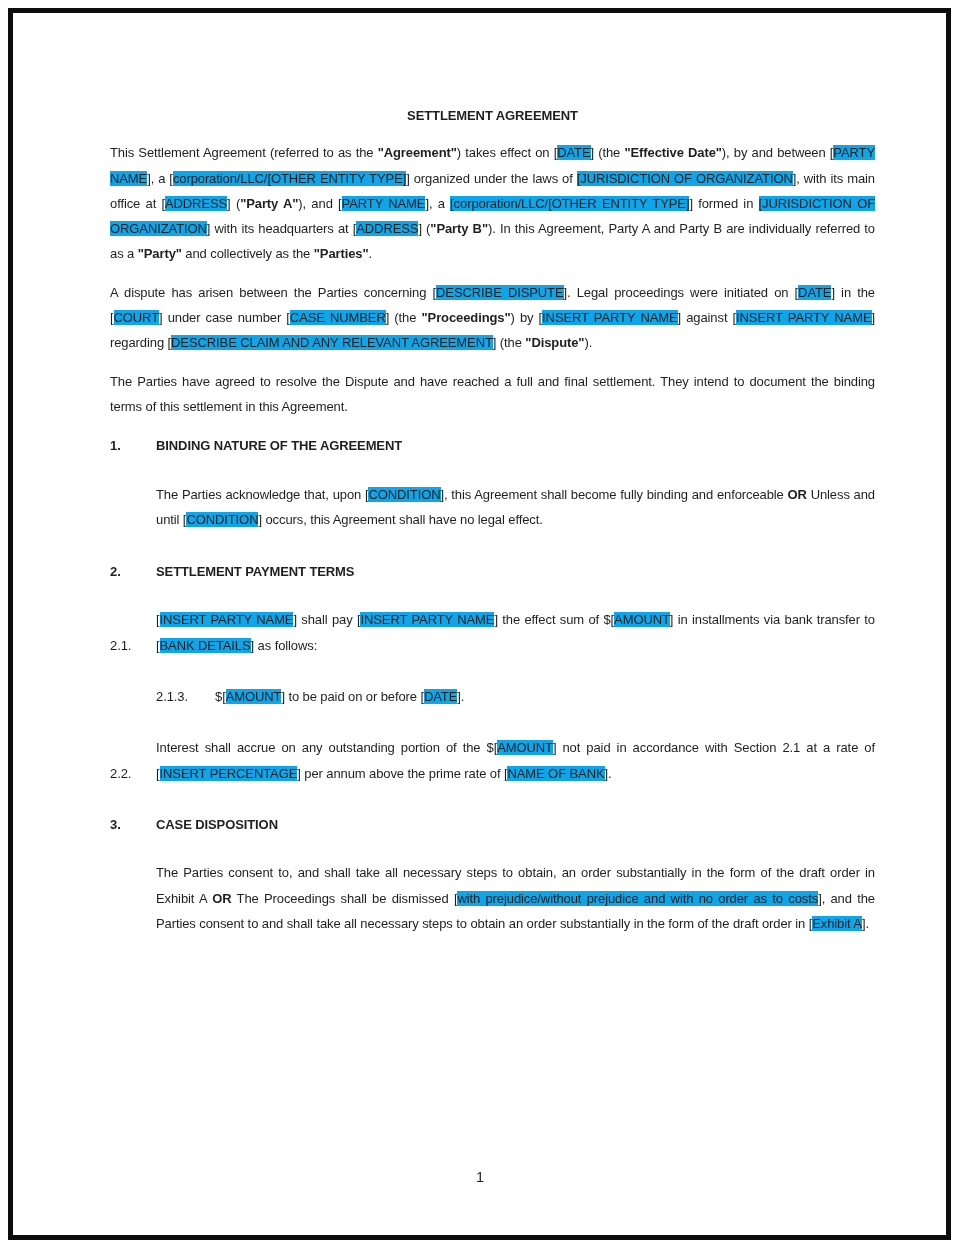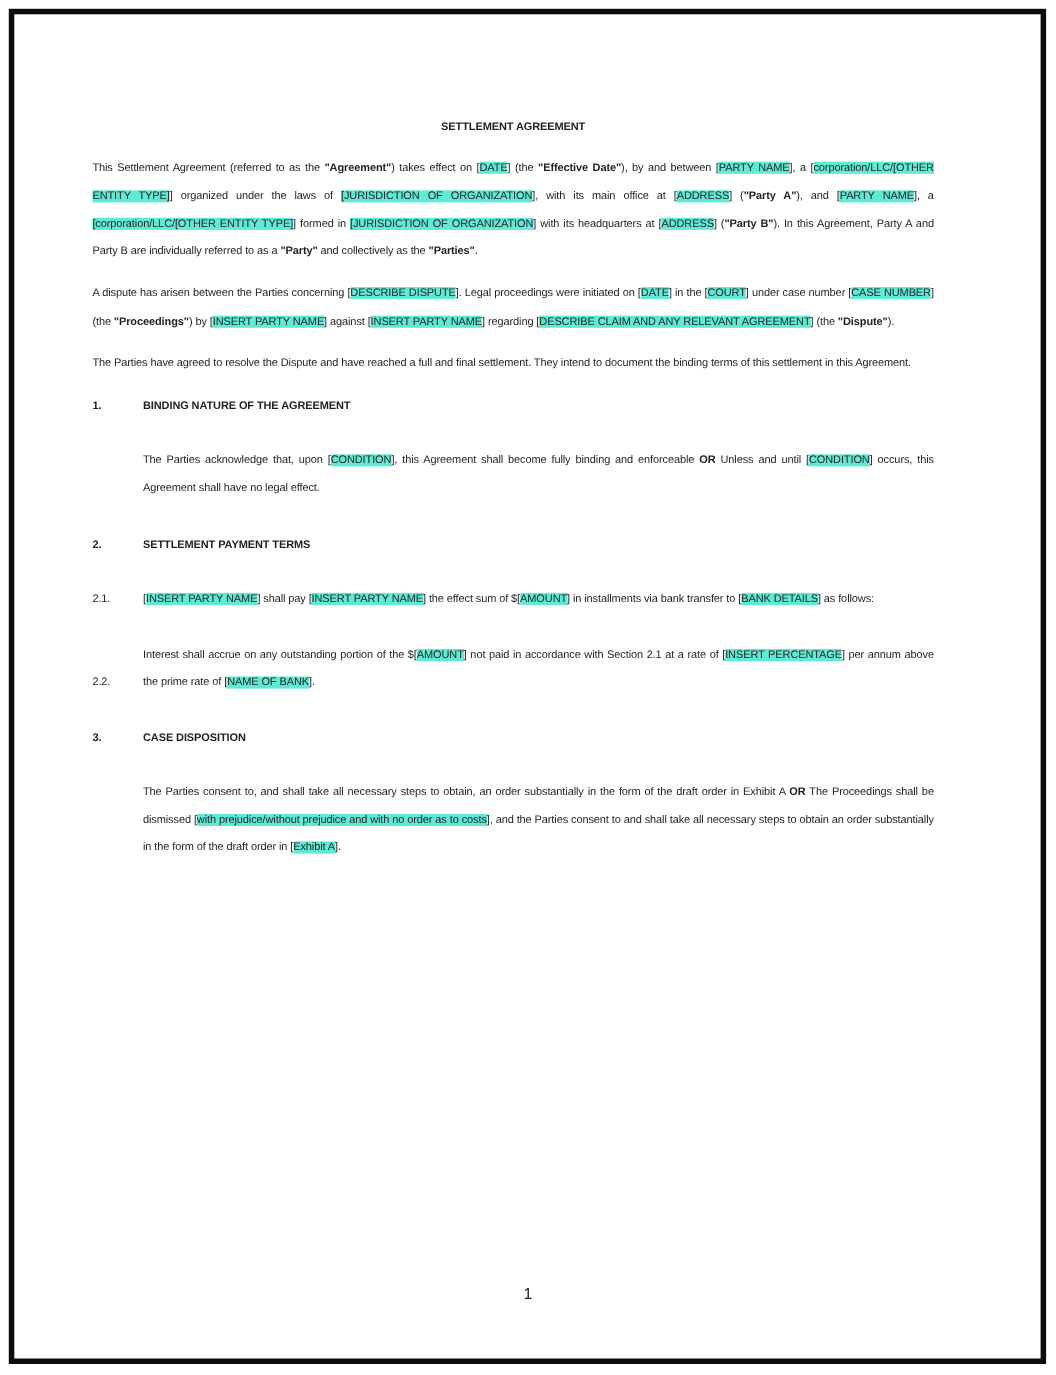--- a/index.html
+++ b/index.html
@@ -12,22 +12,22 @@
     overflow: hidden;
   }
   .page-border {
     position: absolute;
     left: 8px; top: 8px; right: 9px; bottom: 10px;
     border: 5px solid #0d0d0d;
     pointer-events: none;
   }
   .content {
     position: absolute;
-    left: 84px; top: 103px; width: 765px;
-    font-size: 10px;
+    left: 110px; top: 103px; width: 765px;
+    font-size: 13px;
     line-height: 25.3px;
     letter-spacing: -0.1px;
     text-align: justify;
   }
   .doc-title {
     text-align: center;
     font-weight: bold;
     margin: 0 0 12px 0;
   }
   .blk { margin: 0 0 13px 0; }
@@ -38,21 +38,21 @@
     text-align: left;
   }
   .blk.h .num { width: 46px; flex: 0 0 46px; }
   .blk.sp { margin-left: 46px; margin-bottom: 27px; }
   .blk.l2 { display: flex; margin-bottom: 26px; align-items: flex-end; }
   .blk.l2 > .num { width: 46px; flex: 0 0 46px; }
   .blk.l3 { display: flex; margin-left: 46px; margin-bottom: 26px; }
   .blk.l3 > .num { width: 59px; flex: 0 0 59px; }
   .blk .body { flex: 1 1 auto; text-align: justify; }
   .b { font-weight: bold; }
-  .hl { background: #5eead4; }
+  .hl { background: #0ea5e9; }
   .page-number {
     position: absolute;
     left: 0; right: 0; top: 1165px;
     text-align: center;
     font-size: 14.5px;
     line-height: 25px;
   }
 </style>
 </head>
 <body>
@@ -71,20 +71,24 @@
       </div>
       <div class="blk sp"><span>The Parties acknowledge that, upon [</span><span class="hl">CONDITION</span><span>], this Agreement shall become fully binding and enforceable </span><span class="b ">OR</span><span> Unless and until [</span><span class="hl">CONDITION</span><span>] occurs, this Agreement shall have no legal effect.</span></div>
       <div class="blk h">
         <span class="num">2.</span>
         <span class="ht">SETTLEMENT PAYMENT TERMS</span>
       </div>
       <div class="blk l2">
         <span class="num">2.1.</span>
         <div class="body"><span>[</span><span class="hl">INSERT PARTY NAME</span><span>] shall pay [</span><span class="hl">INSERT PARTY NAME</span><span>] the effect sum of $[</span><span class="hl">AMOUNT</span><span>] in installments via bank transfer to [</span><span class="hl">BANK DETAILS</span><span>] as follows:</span></div>
       </div>
+      <div class="blk l3">
+        <span class="num">2.1.3.</span>
+        <div class="body"><span>$[</span><span class="hl">AMOUNT</span><span>] to be paid on or before [</span><span class="hl">DATE</span><span>].</span></div>
+      </div>
       <div class="blk l2">
         <span class="num">2.2.</span>
         <div class="body"><span>Interest shall accrue on any outstanding portion of the $[</span><span class="hl">AMOUNT</span><span>] not paid in accordance with Section 2.1 at a rate of [</span><span class="hl">INSERT PERCENTAGE</span><span>] per annum above the prime rate of [</span><span class="hl">NAME OF BANK</span><span>].</span></div>
       </div>
       <div class="blk h">
         <span class="num">3.</span>
         <span class="ht">CASE DISPOSITION</span>
       </div>
       <div class="blk sp"><span>The Parties consent to, and shall take all necessary steps to obtain, an order substantially in the form of the draft order in Exhibit A </span><span class="b ">OR</span><span> The Proceedings shall be dismissed [</span><span class="hl">with prejudice/without prejudice and with no order as to costs</span><span>], and the Parties consent to and shall take all necessary steps to obtain an order substantially in the form of the draft order in [</span><span class="hl">Exhibit A</span><span>].</span></div>
     </div>

